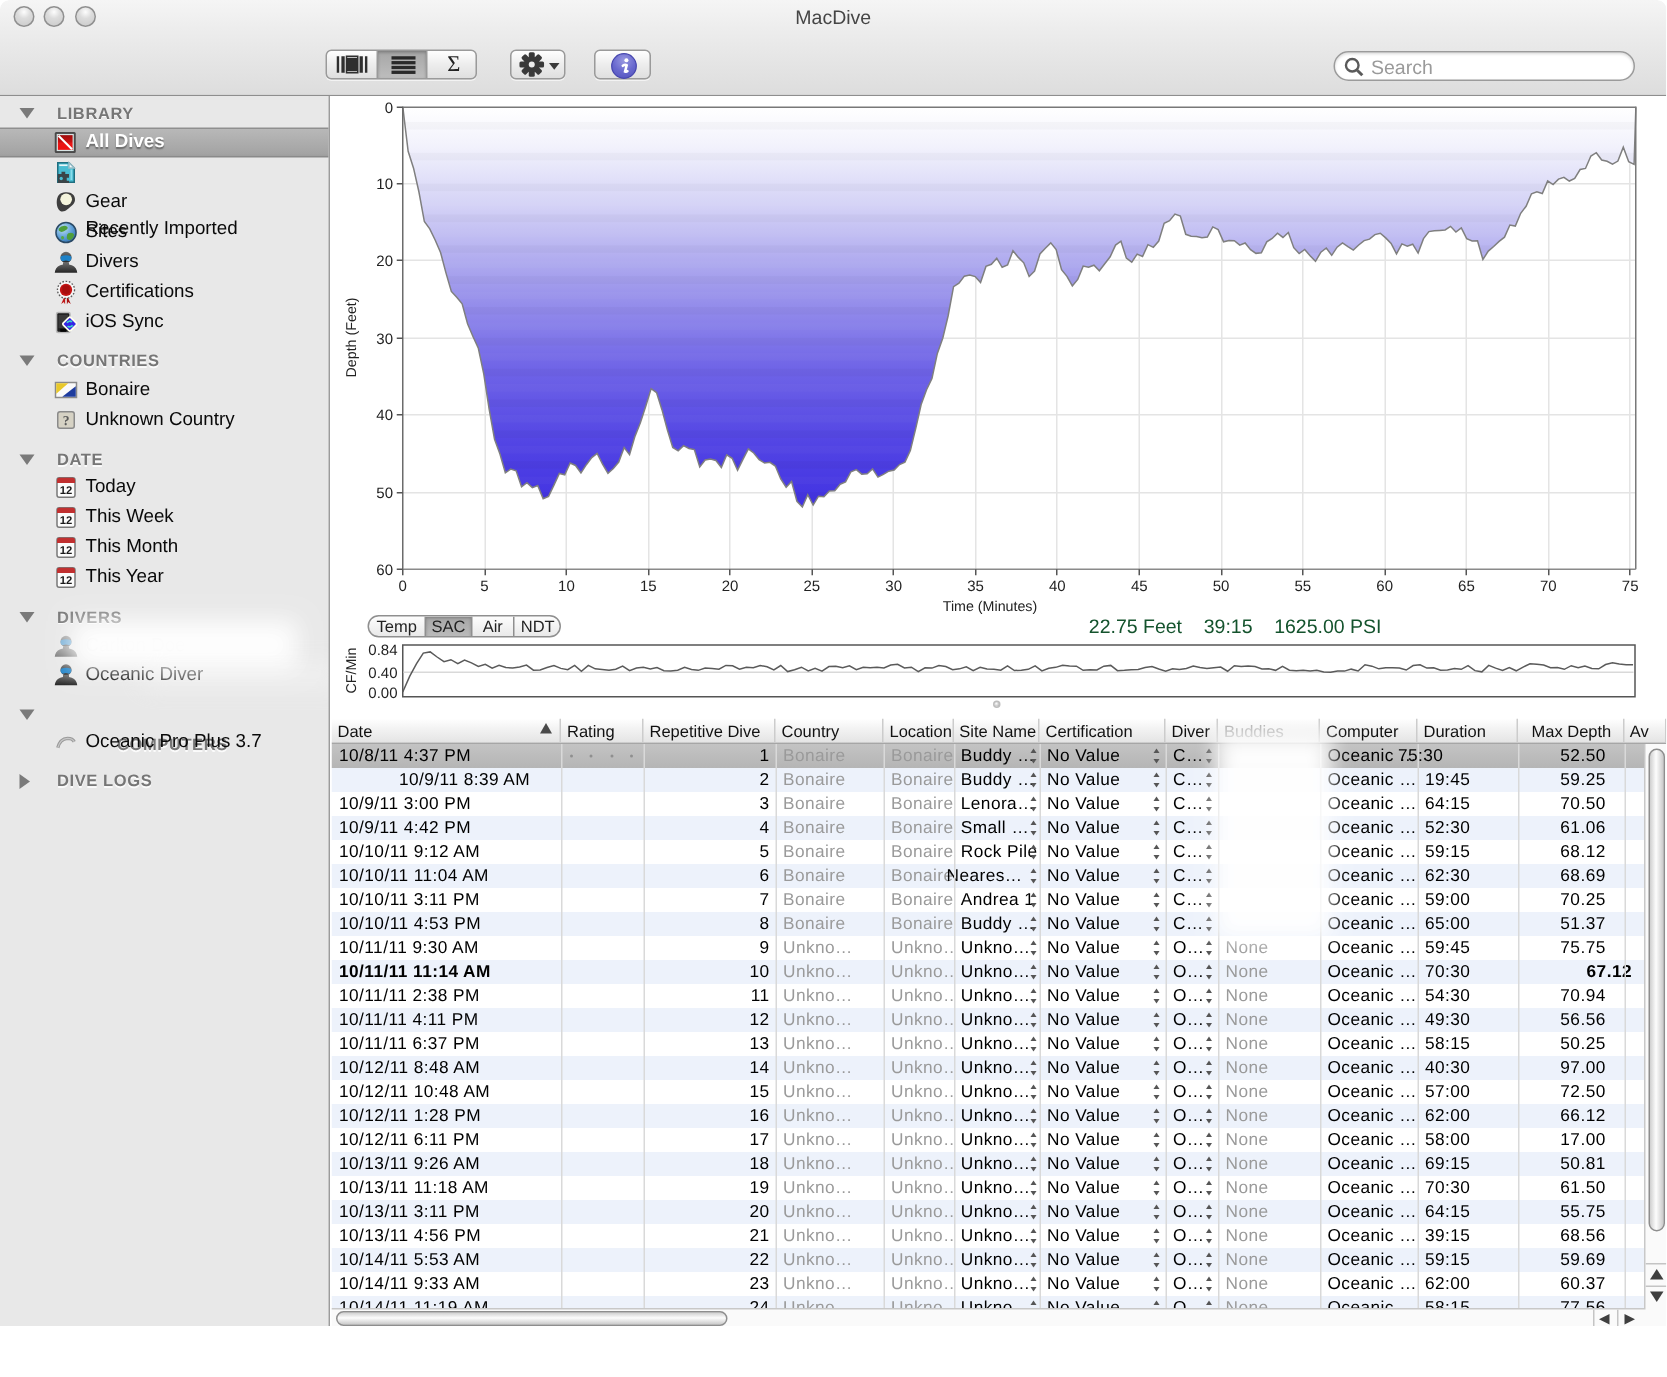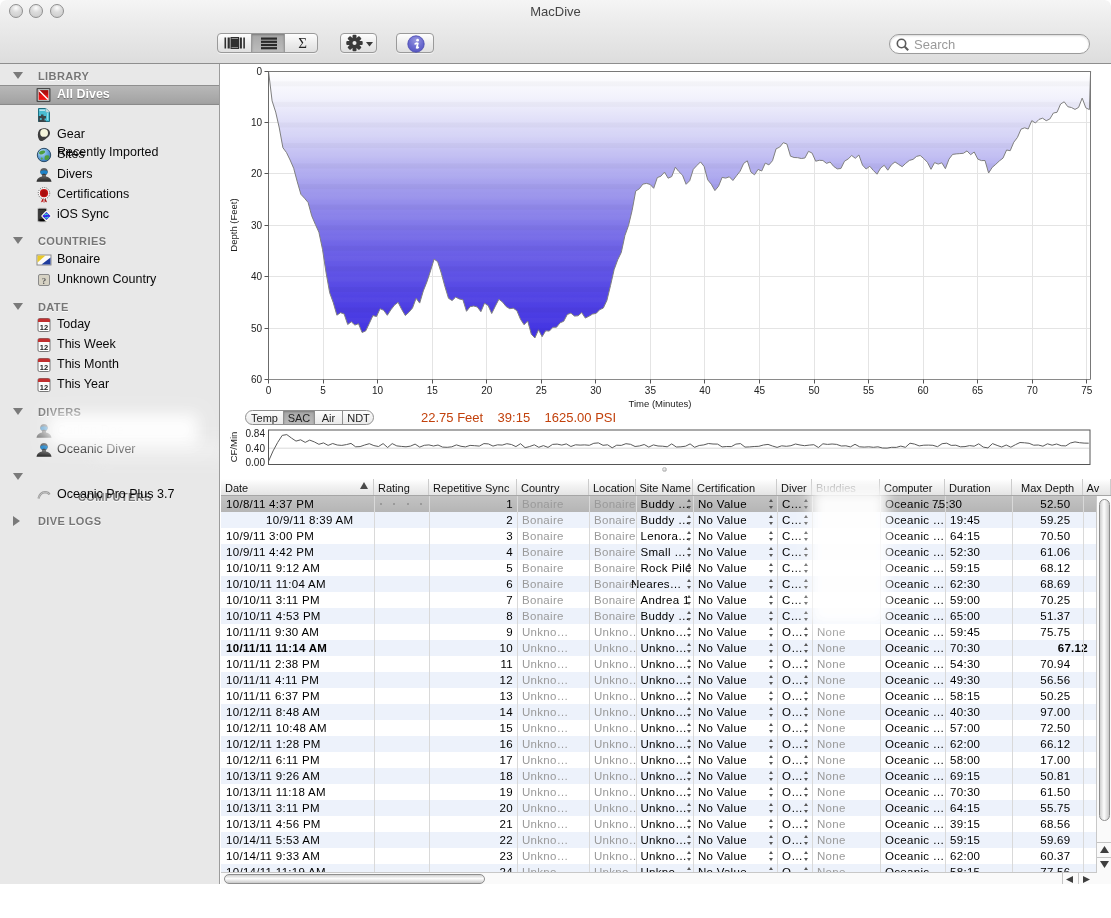--- a/index.html
+++ b/index.html
@@ -33,21 +33,21 @@
 .selrow { position:absolute; left:0; top:21px; width:219px; height:20px;
   background:linear-gradient(#B8B8B8, #A4A4A4 90%, #9E9E9E);
   border-top:1px solid #8F8F8F; border-bottom:1px solid #8A8A8A; }
 .sicon { position:absolute; left:36px; width:16px; height:16px; }
 
 .content { position:absolute; left:221px; top:64px; width:890px; height:820px; background:#fff; }
 .seg2wrap { position:absolute; left:24px; top:346px; height:15px; width:129px;
   border:1px solid #8F8F8F; border-radius:8px; overflow:hidden; font-size:11px; color:#222;
   background:linear-gradient(#FDFDFD,#E9E9E9); }
 .seg2 { position:absolute; top:0; height:15px; text-align:center; line-height:14px; }
-.readout { position:absolute; left:200px; top:346px; width:500px; text-align:left; font-size:13px; color:#c2410c; }
+.readout { position:absolute; left:200px; top:346px; width:500px; text-align:right; font-size:13px; color:#14532d; }
 .dimple { position:absolute; left:441px; top:403px; width:5px; height:5px; border-radius:50%;
   background:radial-gradient(circle at 40% 35%, #FCFCFC, #A9A9A9); border:1px solid #BDBDBD;}
 
 .tbl { position:absolute; left:0; top:415px; width:890px; height:405px; overflow:hidden; background:#fff;}
 .thead { position:absolute; left:0; top:0; width:890px; height:17px;
   background:linear-gradient(#FFFFFF,#F2F2F2 45%,#E4E4E4); border-bottom:1px solid #A6A6A6; }
 .th { position:absolute; top:0; height:16px; font-size:11px; color:#111; padding:2.5px 0 0 4px;
   border-right:1px solid #CCCCCC; overflow:hidden; white-space:nowrap; }
 .row { position:absolute; left:0; width:875px; height:16px; }
 .rb { background:#EDF2FB; }
@@ -445,21 +445,21 @@
 <text x="44" y="26.7" font-size="10" fill="#222" text-anchor="end" font-family="Liberation Sans">0.40</text>
 <text x="44" y="40.5" font-size="10" fill="#222" text-anchor="end" font-family="Liberation Sans">0.00</text>
 <text x="16" y="22" font-size="9.5" fill="#222" text-anchor="middle" font-family="Liberation Sans" transform="rotate(-90 16 22)">CF/Min</text>
 </svg>
 <div class="dimple"></div>
 
 <div class="tbl">
 <div class="thead">
           <div class="th" style="left:0px;width:153px;">Date<span style="position:absolute;right:5px;top:3px;width:0;height:0;border-left:4px solid transparent;border-right:4px solid transparent;border-bottom:7px solid #4A4A4A;"></span></div>
           <div class="th" style="left:153px;width:55px;">Rating</div>
-          <div class="th" style="left:208px;width:88px;">Repetitive Sync</div>
+          <div class="th" style="left:208px;width:88px;">Repetitive Dive</div>
           <div class="th" style="left:296px;width:72px;">Country</div>
           <div class="th" style="left:368px;width:46.5px;">Location</div>
           <div class="th" style="left:414.5px;width:57.5px;">Site Name</div>
           <div class="th" style="left:472px;width:84px;">Certification</div>
           <div class="th" style="left:556px;width:35px;">Diver</div>
           <div class="th" style="left:591px;width:68px;color:#A6A6A6;filter:blur(0.4px);">Buddies</div>
           <div class="th" style="left:659px;width:65px;">Computer</div>
           <div class="th" style="left:724px;width:67px;">Duration</div>
           <div class="th" style="left:791px;width:70.5px;padding-left:9px;">Max Depth</div>
           <div class="th" style="left:861.5px;width:28.5px;">Av</div>

